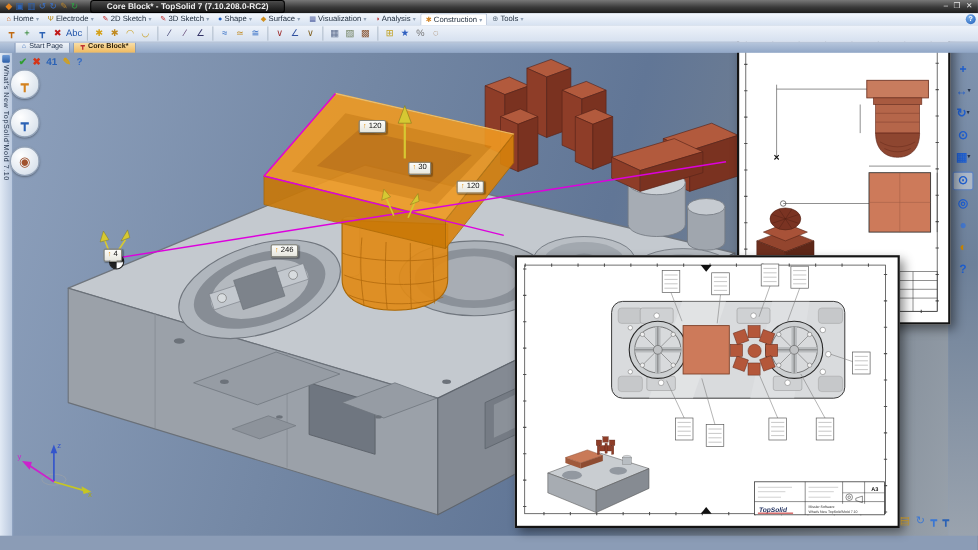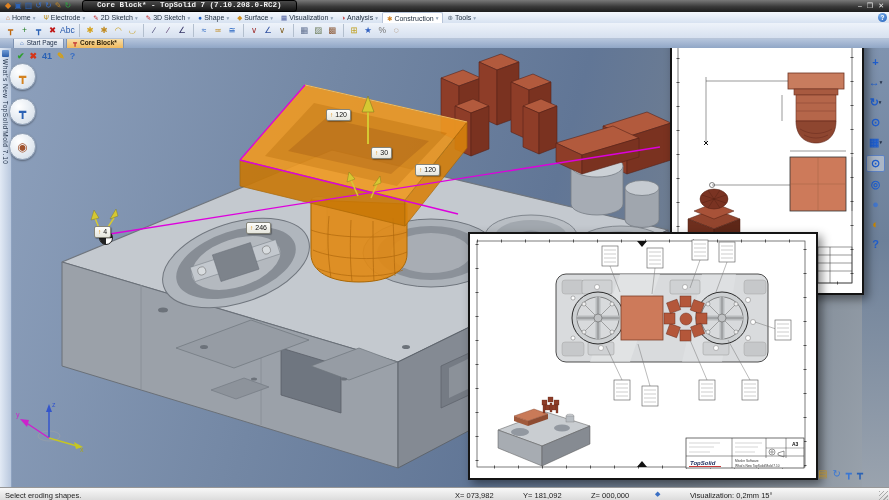--- a/index.html
+++ b/index.html
@@ -6,21 +6,21 @@
   #app{position:relative;width:889px;height:500px;overflow:hidden;
        font-family:"Liberation Sans",sans-serif;background:#8b9cb6;
        -webkit-font-smoothing:antialiased;}
   
   .titlebar{position:absolute;left:0;top:0;width:889px;height:12px;
     background:linear-gradient(#787878,#3a3a3a 55%,#1d1d1d);display:flex;align-items:center;z-index:40;}
   .qa{display:flex;gap:3px;padding:0 5px;align-items:center;}
   .qa .ic{font-size:8px;line-height:10px;}
   .titlepill{background:linear-gradient(#4a4a4a,#141414);border:1px solid #000;border-radius:3px;
     color:#f0f0f0;font-size:7.5px;font-weight:bold;height:10px;line-height:9px;padding:0 14px;
-    margin-left:6px;white-space:nowrap;font-family:Liberation Mono, monospace;}
+    margin-left:6px;white-space:nowrap;}
   .wctl{margin-left:auto;display:flex;gap:5px;padding-right:5px;color:#e8e8e8;font-size:7px;line-height:10px;}
   .wctl span{cursor:default;}
   
   .ribbontabs{position:absolute;left:0;top:12px;width:889px;height:11px;
     background:linear-gradient(#f4f8fd,#d7e2f1);border-bottom:1px solid #b7c4d8;
     display:flex;align-items:stretch;padding-left:2px;z-index:40;}
   .rtab{display:flex;align-items:center;gap:2px;font-size:7px;color:#1c2a3a;padding:0 4px;
     white-space:nowrap;}
   .rtab.active{background:#fff;border:1px solid #b7c4d8;border-bottom:none;border-radius:2px 2px 0 0;}
   .rtab .g{font-size:6.5px;line-height:7px;}
@@ -727,23 +727,14 @@
   </div>
 
   <div class="brIcons">
 
   <span class="ic" style="color: rgb(192, 144, 32);">▤</span>
       <span class="ic" style="color: rgb(58, 119, 212);">↻</span>
       <span class="ic" style="color: rgb(58, 119, 212);">┳</span>
       <span class="ic" style="color: rgb(43, 98, 181);">┳</span>
     </div>
 
-  <div class="statusbar">
-    <span class="sb-msg">Select eroding shapes.</span>
-    <span class="sb-x">X= 073,982</span>
-    <span class="sb-y">Y= 181,092</span>
-    <span class="sb-z">Z= 000,000</span>
-    <span class="sb-ic">◆</span>
-    <span class="sb-viz">Visualization: 0,2mm 15°</span>
-    <span class="sb-grip"></span>
-  </div>
 
 </div>
 
 </body></html>

